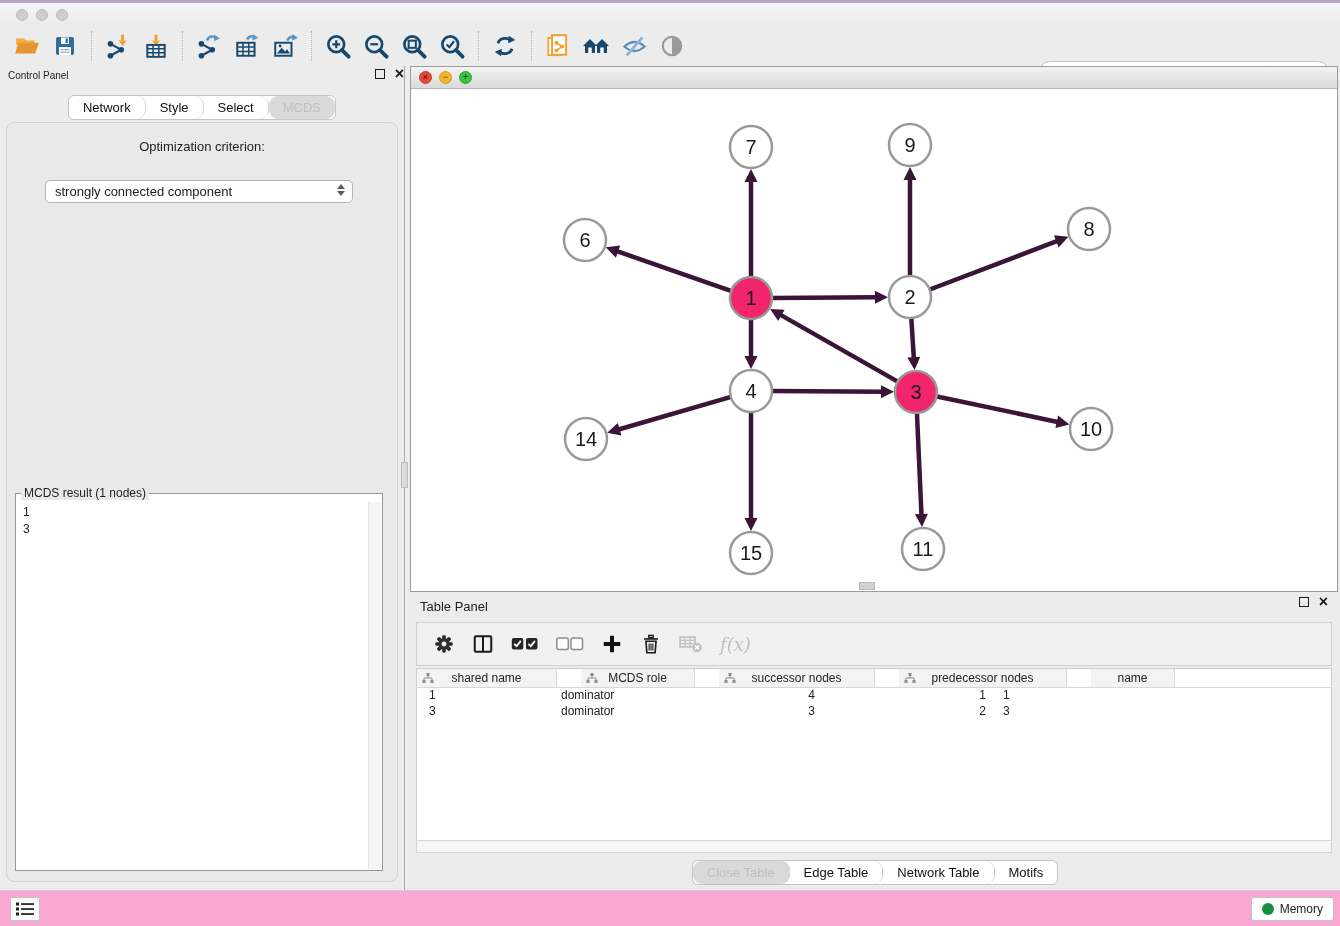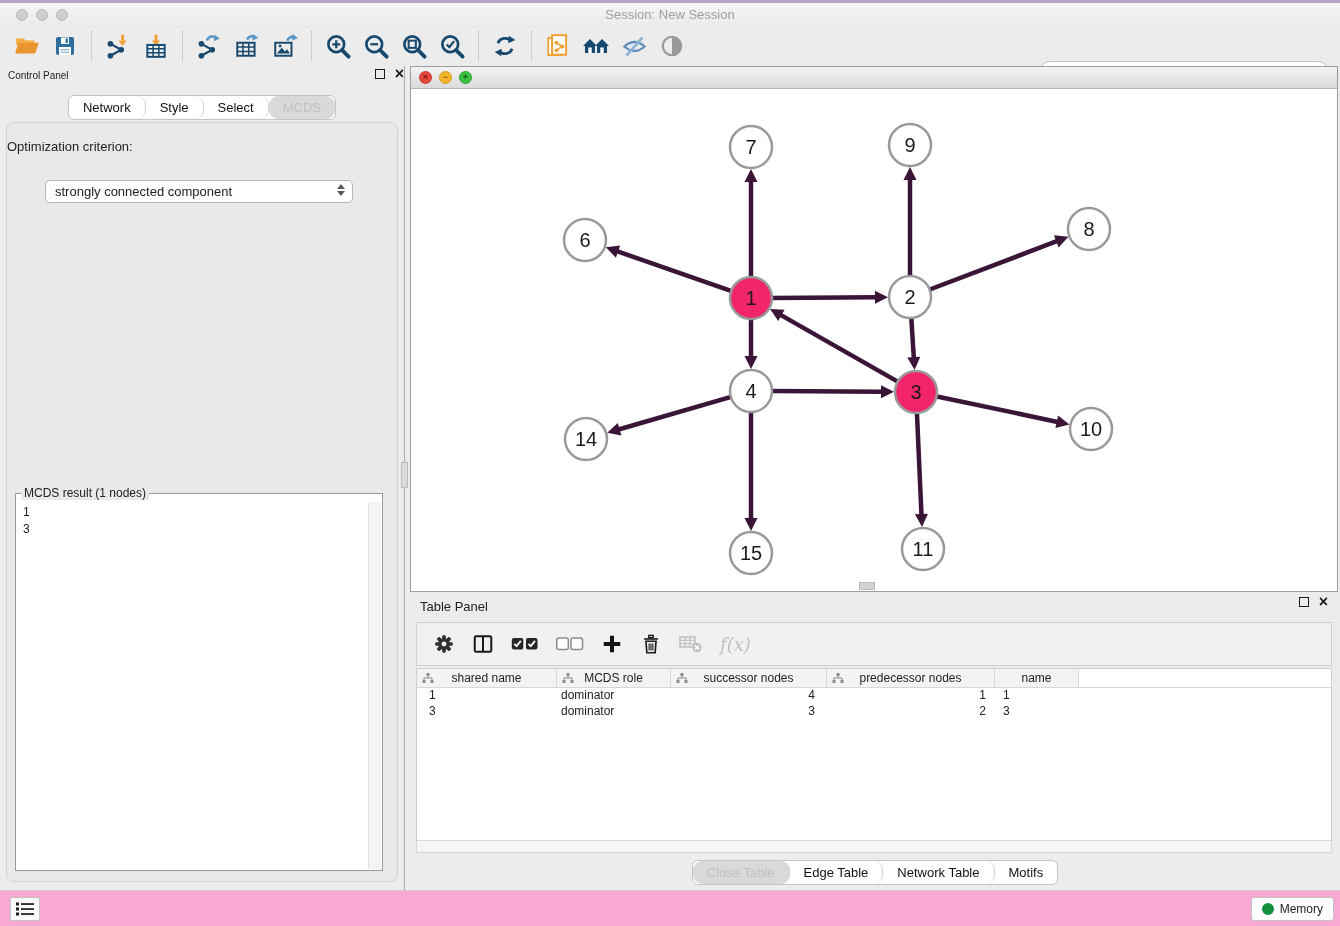--- a/index.html
+++ b/index.html
@@ -32,21 +32,21 @@
   .cp .panel-wctl { right:0; }
   .float-box { width:10px; height:10px; border:1.6px solid #1a1a1a; display:inline-block; }
   .close-x { font-size:16px; font-weight:bold; line-height:10px; color:#1a1a1a; }
   .segtabs { display:inline-flex; border:1px solid #c4c4c4; border-radius:6px; overflow:hidden; background:#fff; }
   .segtabs .seg { padding:4px 14px; font-size:13px; border-right:1px solid #d2d2d2; background:#fff; color:#111; white-space:nowrap;border-radius:9px; }
   .segtabs .seg:last-child { border-right:none; }
   .segtabs .seg.selected { background:#d9d9d9; color:#c0c0c0; }
   .cp-tabs { position:absolute; top:29px; left:0; right:0; text-align:center; }
   .cp-body { position:absolute; left:6px; right:6px; top:56px; bottom:8px;
     background:#e9e9e9; border:1px solid #d2d2d2; border-radius:8px; }
-  .opt-label { position:absolute; top:16px; left:0; right:0; text-align:left; font-size:13px; }
+  .opt-label { position:absolute; top:16px; left:0; right:0; text-align:center; font-size:13px; }
   .dropdown { position:absolute; left:38px; right:44px; top:37px; height:23px;
     background:#fff; border:1px solid #b5b5b5; border-radius:5px;
     display:flex; align-items:center; padding:0 22px 0 9px; font-size:13px;margin-top:20px; }
   .dd-stepper { position:absolute; right:7px; top:3px; display:flex; flex-direction:column; gap:2px; }
   .dd-stepper i { width:0; height:0; border-left:4px solid transparent; border-right:4px solid transparent; display:block; }
   .dd-up { border-bottom:5px solid #5a5a5a; }
   .dd-down { border-top:5px solid #5a5a5a; }
   .btn-row { position:absolute; top:69px; left:0; right:0; display:flex; justify-content:center; gap:14px; }
   .pushbtn { background:#fff; border:1px solid #b5b5b5; border-radius:6px; height:23px;
     padding:0 16px; font-size:13px; font-family:inherit; display:flex; align-items:center; }
@@ -80,21 +80,21 @@
   
   .tp { position:absolute; left:410px; top:594px; width:930px; height:296px; }
   .tp-title { position:absolute; top:5px; left:10px; font-size:13px; }
   .tp .panel-wctl { right:12px; }
   .tp-toolbar { position:absolute; left:6px; right:8px; top:28px; height:44px;
     background:#f1f1f1; border:1px solid #cfcfcf;
     display:flex; align-items:center; gap:17px; padding-left:16px; }
   .fx { font-family:"DejaVu Serif", serif; font-style:italic; font-size:18px; color:#bfbfbf; }
   .tp-table { position:absolute; left:6px; right:8px; top:74px; height:172px;
     background:#fff; border:1px solid #cfcfcf; border-bottom:none; overflow:hidden; }
-  .thead { display:flex; height:19px; border-bottom:1px solid #d8d8d8; }
+  .thead { display:flex; height:19px; border-bottom:1px solid #d8d8d8;gap:24px; }
   .th { background:#f3f3f3; border-right:1px solid #d8d8d8; display:flex; align-items:center;
     font-size:12px; position:relative; justify-content:center; }
   .th .tree { position:absolute; left:5px; top:4px; }
   .col0 { width:140px; } .col1 { width:114px; } .col2 { width:156px; } .col3 { width:168px; } .col4 { width:84px; }
   .tr { display:flex; height:16px; font-size:12px; }
   .td { overflow:hidden; white-space:nowrap; }
   .td.col0 { padding-left:12px; }
   .td.col1 { padding-left:4px; }
   .td.col2 { text-align:right; padding-right:12px; }
   .td.col3 { text-align:right; padding-right:9px; }
@@ -118,21 +118,20 @@
 
 <div id="app">
   <div class="top-strip"></div>
 
   <div class="titlebar">
     <div class="traffic">
       <span class="dot"></span>
       <span class="dot"></span>
       <span class="dot"></span>
     </div>
-    <div class="win-title">Session: New Session</div>
   </div>
 
   <div class="toolbar">
     <span class="tbtn">
       <svg width="26" height="26" viewBox="0 0 24 24">
           <path d="M2 5 h7 l2 2 h8 v4 H2 Z" fill="#f3ae43"></path>
           <path d="M4 9 h19 l-3.5 10 H1 Z" fill="#e8952f"></path>
         </svg>
     </span>
     <span class="tbtn">

